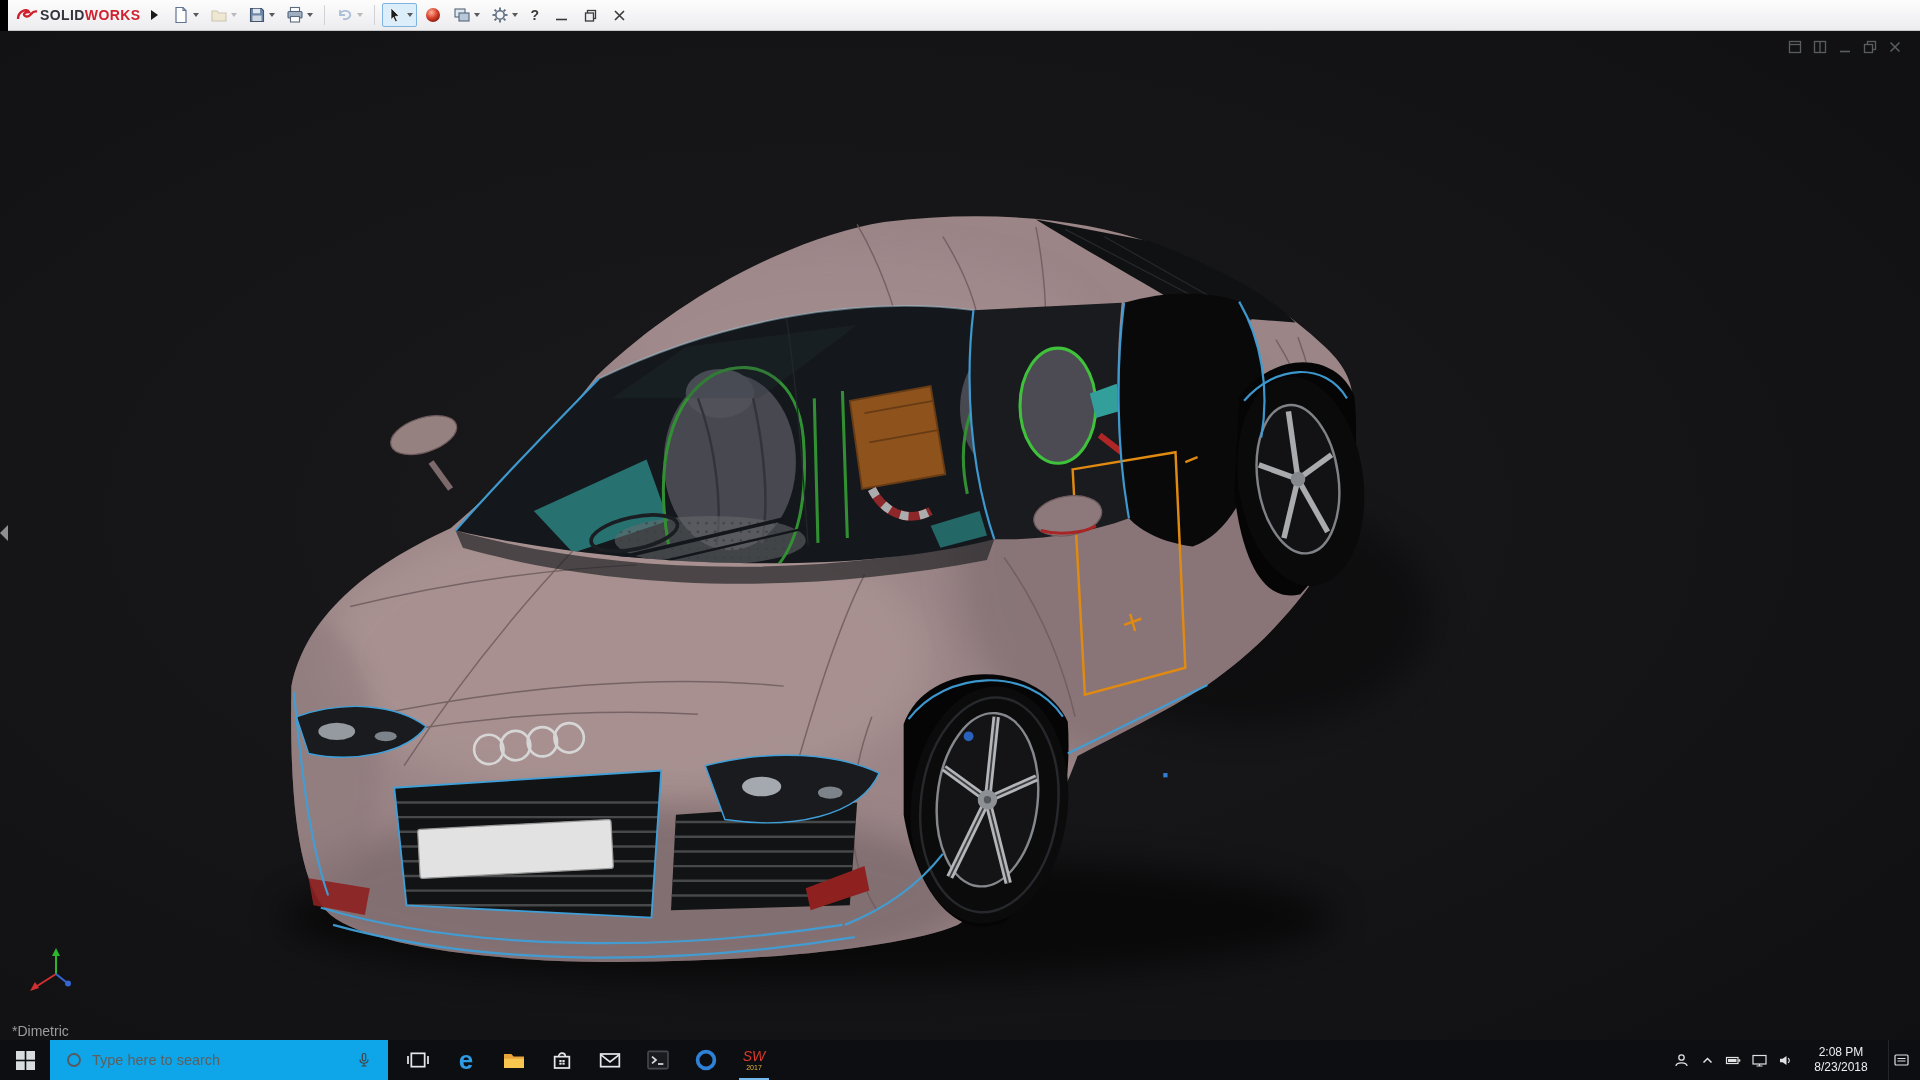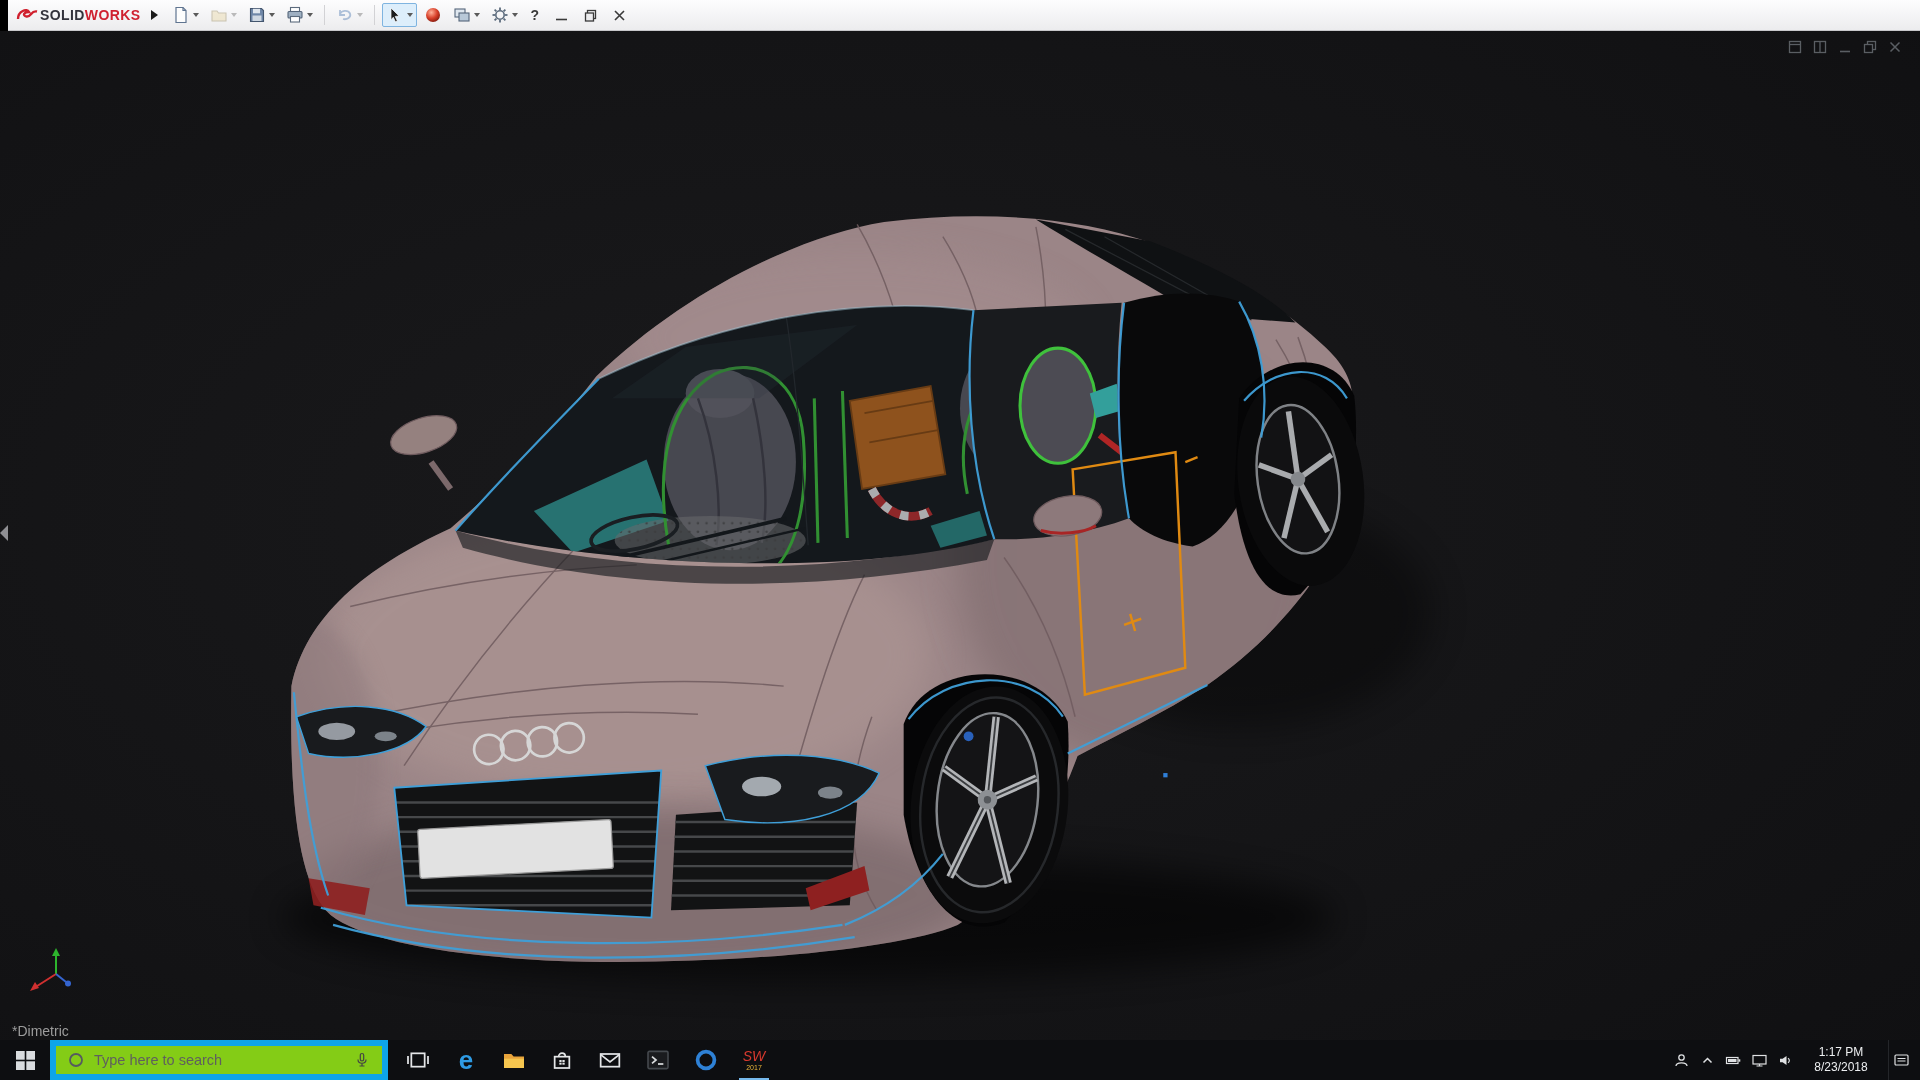--- a/index.html
+++ b/index.html
@@ -38,21 +38,21 @@
   .view-label { position:absolute; left:12px; bottom:1px; color:#9c9c9c; font-size:14px; }
   .panel-arrow { position:absolute; left:0; top:49%; width:0; height:0;
                  border-top:8px solid transparent; border-bottom:8px solid transparent;
                  border-right:8px solid #8f8f93; }
 
   
   .taskbar { position:absolute; left:0; right:0; bottom:0; height:40px; background:#0d0e11;
              display:flex; align-items:stretch; z-index:10; }
   .startbtn { width:50px; display:flex; align-items:center; justify-content:center; }
   .startbtn svg { width:19px; height:19px; }
-  .searchbox { width:338px; background:#84cc16; border:6px solid #0ea5e9; display:flex; align-items:center; }
+  .searchbox { width:338px; background:#0ea5e9; border:4px solid #0ea5e9; display:flex; align-items:center; }
   .searchbox svg { flex:none; }
   .cortana { margin:0 10px 0 12px; }
   .search-input { flex:1; border:none; background:transparent; outline:none; font-size:14.5px; color:#444;
                   font-family:"Liberation Sans",sans-serif; min-width:0; }
   .search-input::placeholder { color:#5f5f5f; opacity:1; }
   .mic { margin:0 12px; }
   .appicons { display:flex; margin-left:6px; }
   .app { width:48px; display:flex; align-items:center; justify-content:center; position:relative; }
   .app svg { width:24px; height:24px; }
   .app.active::after { content:""; position:absolute; left:9px; right:9px; bottom:0; height:2px; background:#76b9ed; }
@@ -502,21 +502,21 @@
     </svg>
     <svg viewBox="0 0 17 17">
       <rect x="2" y="3.5" width="13" height="8.5" fill="none" stroke="#dfe1e3" stroke-width="1.2"></rect>
       <path d="M8.5,12 V14 M5.5,14 H11.5" stroke="#dfe1e3" stroke-width="1.2"></path>
     </svg>
     <svg viewBox="0 0 17 17">
       <path d="M3,6.8 v3.4 h2.6 L9.5,13 V4 L5.6,6.8 Z" fill="#dfe1e3"></path>
       <path d="M11,6.2 C12.8,7.3 12.8,9.7 11,10.8" fill="none" stroke="#dfe1e3" stroke-width="1.2"></path>
     </svg>
     <div class="clock">
-      <div>1:17 PM</div>
+      <div>2:08 PM</div>
       <div>8/23/2018</div>
     </div>
     <div class="notif">
       <svg width="17" height="17" viewBox="0 0 17 17">
         <rect x="2" y="3" width="13" height="10" rx="1" fill="none" stroke="#dfe1e3" stroke-width="1.2"></rect>
         <path d="M4.5,6.5 h8 M4.5,9 h8" stroke="#dfe1e3" stroke-width="1.1"></path>
       </svg>
     </div>
   </div>
 </div>

